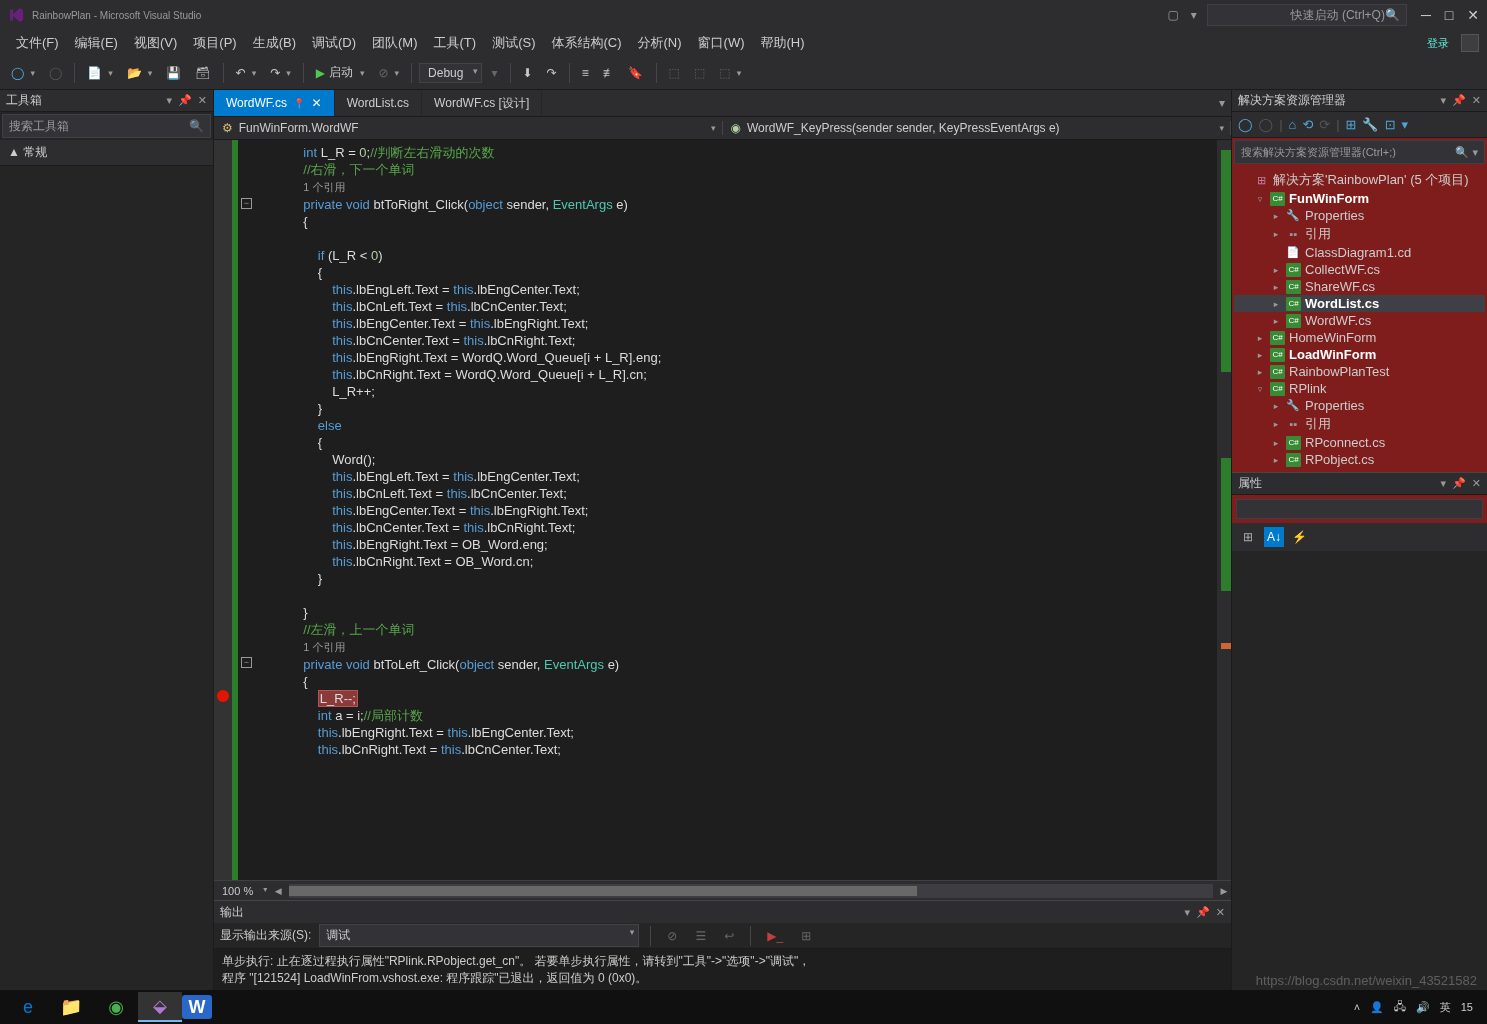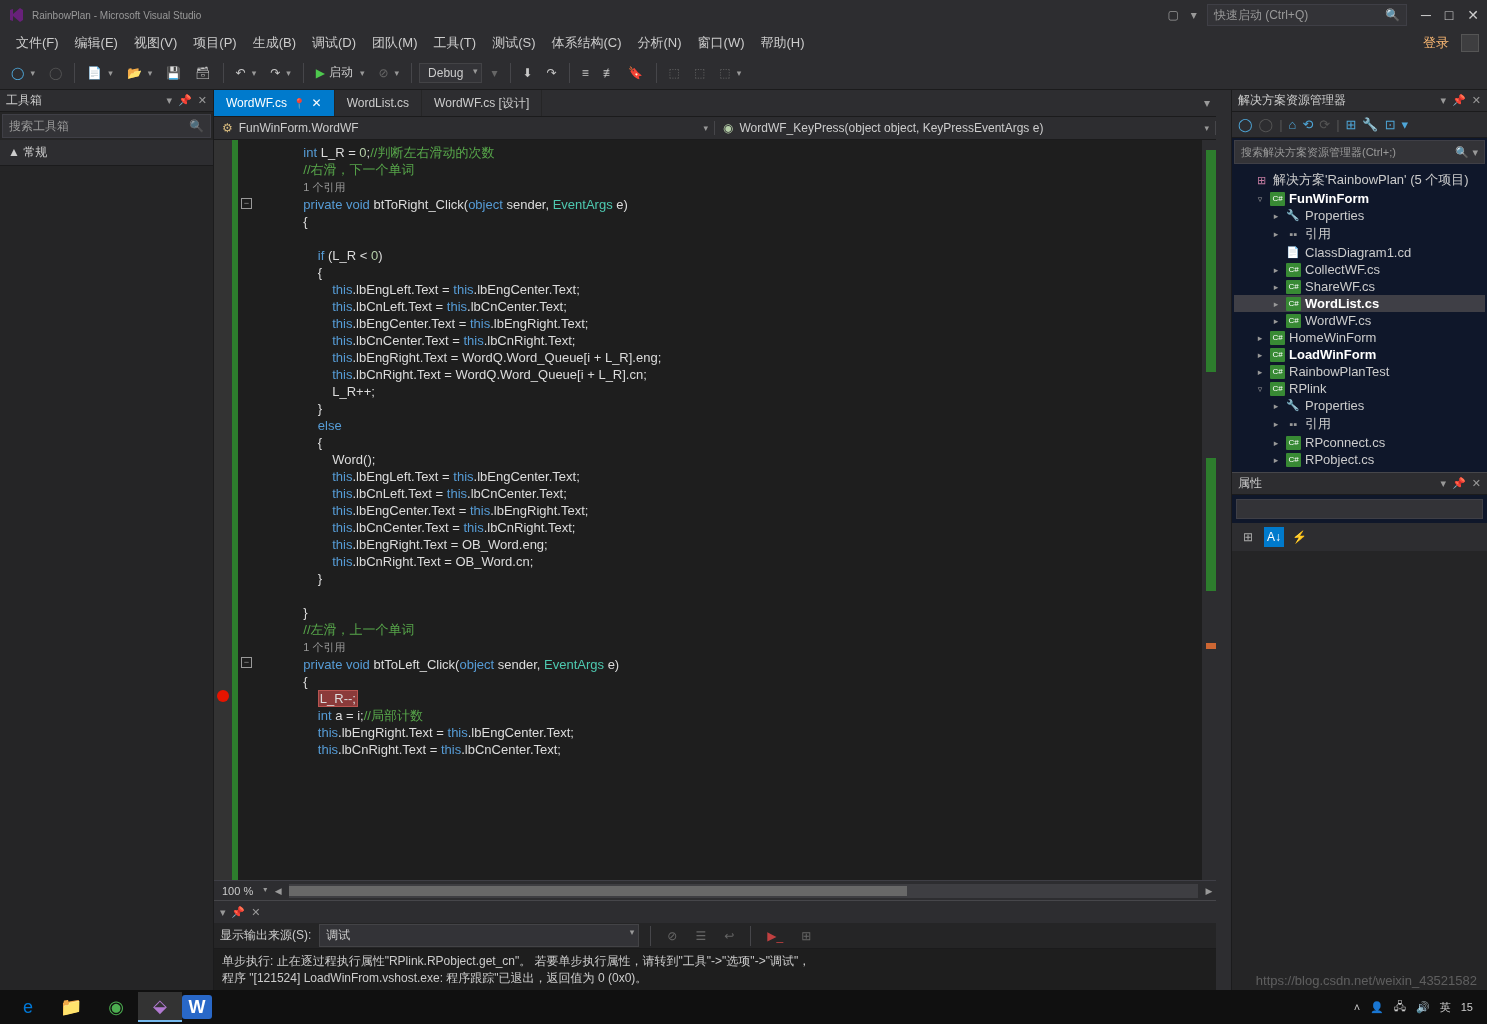--- a/index.html
+++ b/index.html
@@ -4,29 +4,29 @@
 <style>
 * { margin: 0; padding: 0; box-sizing: border-box; font-family: "Microsoft YaHei", "Segoe UI", sans-serif; }
 body { background: #2d2d30; color: #ccc; font-size: 12px; overflow: hidden; width: 1487px; height: 1024px; position: relative; }
 
 
 .titlebar { height: 30px; background: #2d2d30; display: flex; align-items: center; padding: 0 8px; }
 .titlebar .vs-icon { width: 16px; height: 16px; margin-right: 8px; }
 .titlebar .title { flex: 0 0 auto; color: #999; font-size: 10px; }
 .titlebar .spacer { flex: 1; }
 .titlebar .tb-icons { display: flex; gap: 12px; align-items: center; margin-right: 10px; color: #999; }
-.titlebar .quicklaunch { width: 200px; height: 22px; background: #333337; border: 1px solid #3f3f46; color: #999; padding: 0 6px; display:flex; align-items:center; justify-content: space-between;}
+.titlebar .quicklaunch { width: 200px; height: 22px; background: #333337; border: 1px solid #3f3f46; color: #999; padding: 0 6px; display:flex; align-items:center; justify-content: flex-end;}
 .titlebar .winbtns { display: flex; gap: 14px; margin-left: 14px; color: #ccc; font-size: 14px; }
 .titlebar .winbtns span { cursor: pointer; }
 
 
 .menubar { height: 26px; background: #2d2d30; display: flex; align-items: center; padding: 0 8px; gap: 4px; }
 .menubar .menu-item { padding: 3px 8px; color: #ccc; font-size: 13px; cursor: pointer; }
 .menubar .right { margin-left: auto; display:flex; align-items:center; gap:6px; }
-.menubar .signin { color: #fdba74; font-size: 13px; padding: 3px 6px;}
+.menubar .signin { color: #5eead4; font-size: 11px; padding: 3px 6px;}
 .menubar .avatar { width:18px; height:18px; background:#3e3e40; border:1px solid #555;}
 
 
 .toolbar { height: 34px; background: #2d2d30; border-bottom: 1px solid #1b1b1c; display: flex; align-items: center; padding: 0 6px; gap: 4px; }
 .tb-btn { padding: 3px 5px; color: #c8c8c8; display: flex; align-items: center; gap: 3px; cursor: pointer; font-size: 12px; }
 .tb-sep { width: 1px; height: 20px; background: #46464a; margin: 0 3px; }
 .start-btn { color: #ccc; display:flex; align-items:center; gap:4px;}
 .start-btn .play { color: #4ec94e; }
 .config-combo { background: #333337; border: 1px solid #434346; padding: 2px 18px 2px 8px; color: #ccc; position: relative;}
 .config-combo:after { content:"▾"; position:absolute; right:4px; color:#999; font-size:9px;}
@@ -89,21 +89,21 @@
 .output-header { height:22px; background:#2d2d30; display:flex; align-items:center; padding:0 6px; color:#ccc;}
 .output-header .oh-title { flex:1; font-size:12px;}
 .output-header .oh-icons { display:flex; gap:6px; color:#999; font-size:11px;}
 .output-toolbar { height:26px; background:#252526; display:flex; align-items:center; padding:0 6px; gap:8px; border-bottom:1px solid #1b1b1c;}
 .output-label { color:#ccc; font-size:12px;text-align:right;}
 .output-combo { width:320px; background:#333337; border:1px solid #434346; padding:2px 6px; color:#ccc; font-size:12px; position:relative;}
 .output-combo:after {content:"▾"; position:absolute; right:4px; color:#999; font-size:9px;}
 .output-body { flex:1; font-family:Consolas,monospace; font-size:12px; color:#ccc; padding:4px 8px; line-height:1.4; overflow:hidden;}
 
 
-.right-col { width: 256px; background: #0f172a; border-left: 1px solid #1b1b1c; display:flex; flex-direction:column;margin-left:15px;}
+.right-col { width: 256px; background: #7f1d1d; border-left: 1px solid #1b1b1c; display:flex; flex-direction:column;}
 .sln-toolbar { height:26px; background:#2d2d30; display:flex; align-items:center; gap:6px; padding:0 6px; color:#4ea6d8; border-bottom:1px solid #1b1b1c;}
 .sln-toolbar span {font-size:13px; cursor:pointer;}
 .sln-search { height:24px; background:#333337; border:1px solid #3f3f46; margin:2px; display:flex; align-items:center; padding:0 6px; color:#999; font-size:11px; justify-content:space-between;}
 .tree { flex:0 0 auto; padding:4px 2px; overflow:auto; font-size:13px; max-height: 370px;}
 .tree-row { display:flex; align-items:center; gap:4px; padding:1px 4px; cursor:pointer; color:#ccc; white-space:nowrap;}
 .tree-row.sel { background:#3f3f46;}
 .tree-arrow { width:12px; font-size:9px; color:#999; text-align:center;}
 .tree-icon { width:15px; height:14px; display:inline-flex; align-items:center; justify-content:center; font-size:11px;}
 .ico-sln { color:#c27ba0;}
 .ico-csproj { background:#388a34; color:#fff; font-size:8px; padding:0 1px; border-radius:1px;}
@@ -231,21 +231,21 @@
           <span>▾</span>
         </span>
     </div>
     <div class="nav-bar">
       <div class="nav-combo">
         <span class="nav-cls">⚙</span>
         <span>FunWinForm.WordWF</span>
       </div>
       <div class="nav-combo">
         <span class="nav-meth">◉</span>
-        <span>WordWF_KeyPress(object object, KeyPressEventArgs e)</span>
+        <span>WordWF_KeyPress(sender sender, KeyPressEventArgs e)</span>
       </div>
     </div>
     <div class="editor-wrap">
       <div class="breakpoint-col" id="bp-col">
           <div class="bp-dot" style="top: 550px;"></div>
         </div>
       <div class="change-bar" id="change-col" style="background:linear-gradient(#2d7d2d,#2d7d2d);"></div>
       <div class="outline-gutter" id="outline-col">
           <div class="outline-box" style="top: 58px;">−</div>
           <div class="outline-box" style="top: 517px;">−</div>
@@ -261,20 +261,21 @@
       <span class="zoom-combo">100 %</span>
       <span class="hscroll-arrow">◀</span>
       <div class="hscroll-track">
           <div class="hscroll-thumb"></div>
         </div>
       <span class="hscroll-arrow">▶</span>
     </div>
 
     <div class="output-panel">
       <div class="output-header">
+        <span class="oh-title">输出</span>
         <span class="oh-icons">
             <span>▾</span>
             <span>📌</span>
             <span>✕</span>
           </span>
       </div>
       <div class="output-toolbar">
         <span class="output-label">显示输出来源(S):</span>
         <span class="output-combo">调试</span>
         <span class="tb-sep"></span>

